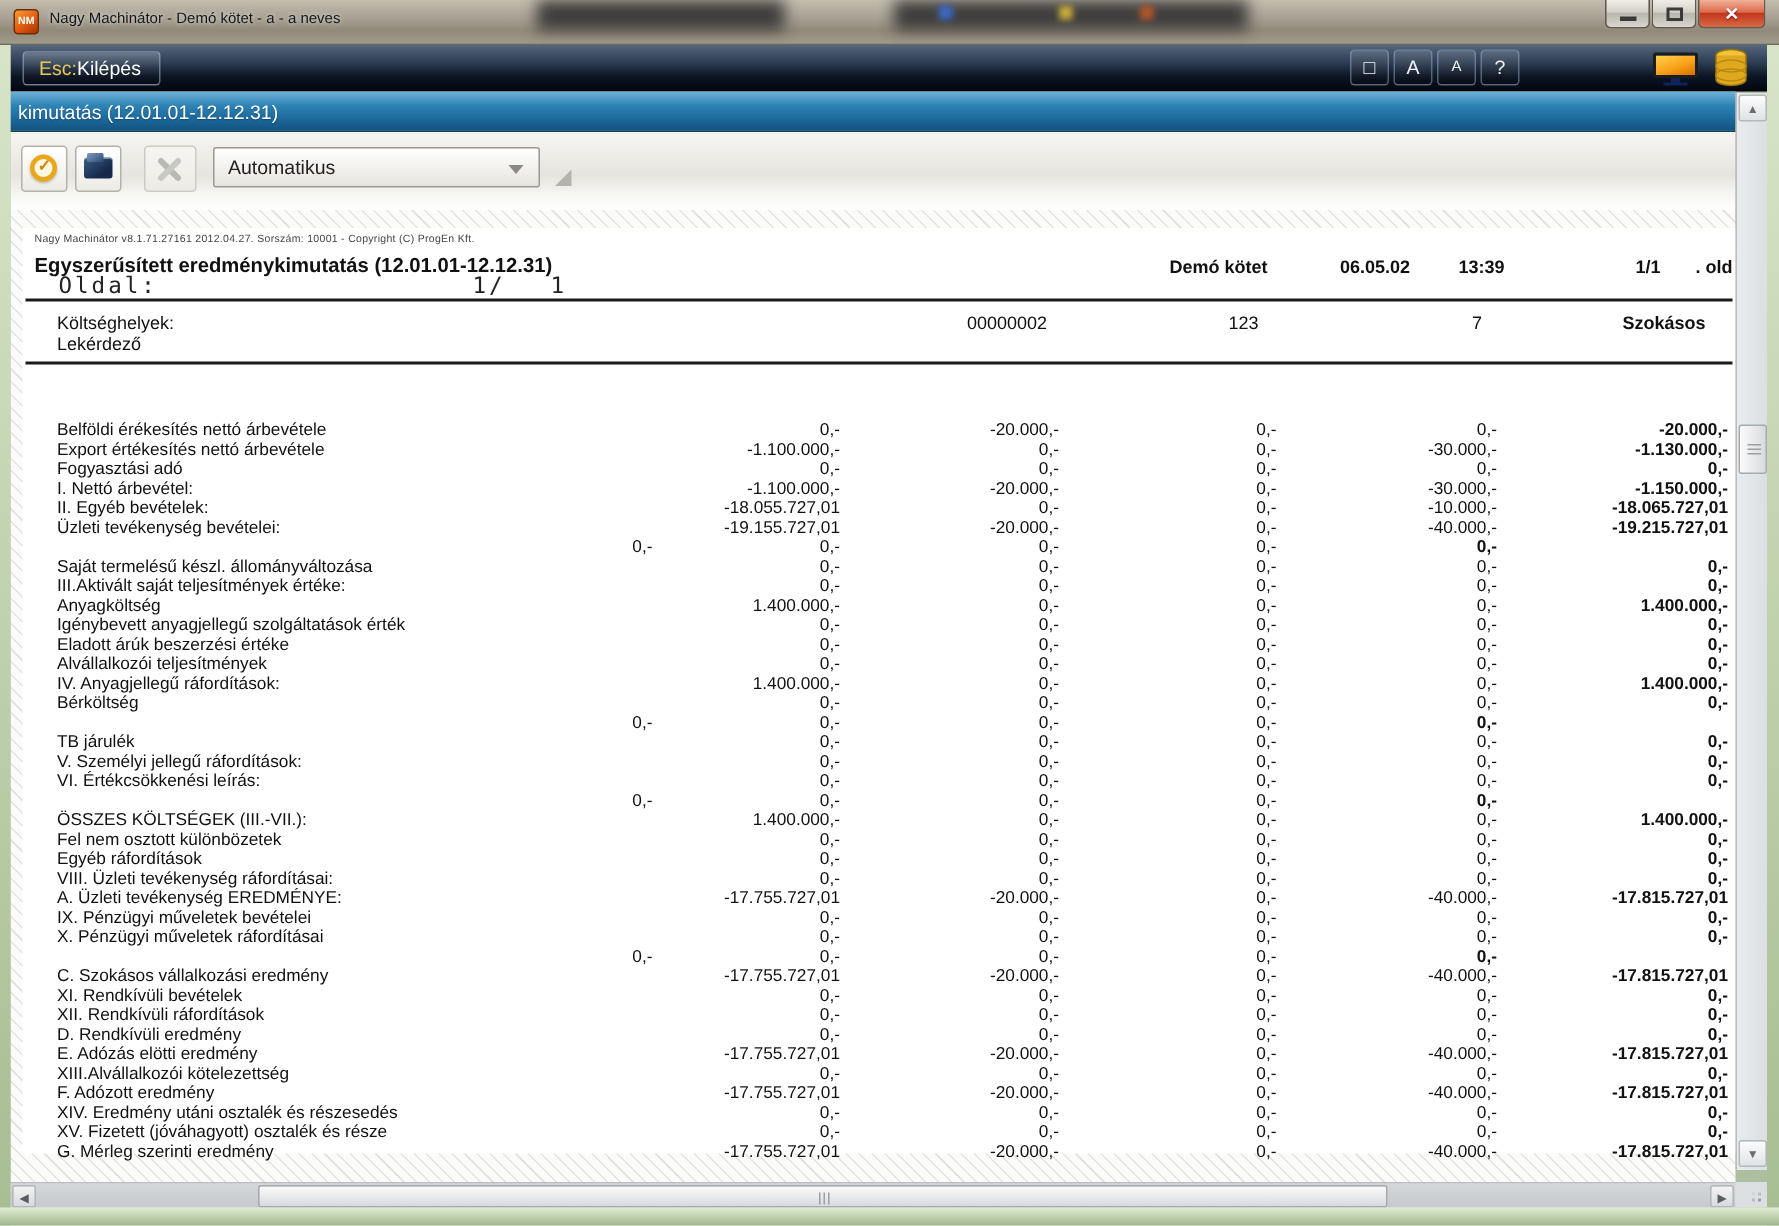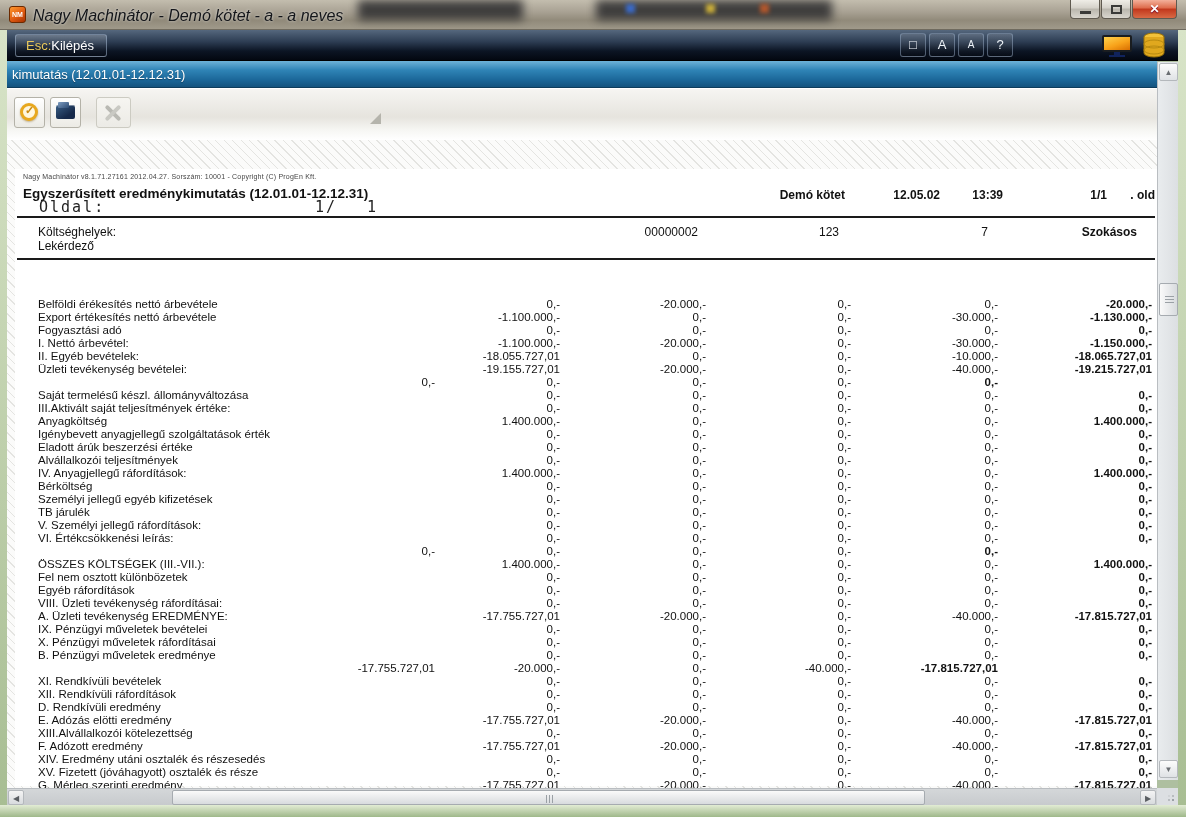--- a/index.html
+++ b/index.html
@@ -8,22 +8,22 @@
 
   
   .titlebar { position:absolute; left:0; top:0; width:1186px; height:30px;
     background:linear-gradient(180deg,#c3bdae 0%,#a9a294 40%,#918a7a 70%,#a09a8b 100%);
     border-bottom:1px solid #6f6a5e; overflow:hidden; }
   .tb-blob { position:absolute; top:0; height:20px; background:#191a1e; filter:blur(5px); opacity:.75; }
   .tb-dot  { position:absolute; top:4px; width:9px; height:9px; filter:blur(2px); opacity:.9; }
   .app-icon { position:absolute; left:9px; top:6px; width:17px; height:17px; border:1px solid #6b2a00;
     border-radius:3px; background:linear-gradient(145deg,#ff9a2e 0%,#e05a10 55%,#a83200 100%);
     color:#fff; font-size:7px; font-weight:bold; text-align:center; line-height:15px; }
-  .title-text { position:absolute; left:33px; top:7px; font-size:16px; color:#14161a;
-    text-shadow:0 0 3px rgba(255,255,255,.7);font-style:italic; }
+  .title-text { position:absolute; left:33px; top:7px; font-size:10px; color:#14161a;
+    text-shadow:0 0 3px rgba(255,255,255,.7); }
   .winbtns { position:absolute; right:9px; top:0; display:flex; }
   .winbtn { width:30px; height:19px; border:1px solid #5f5a50; border-top:none; position:relative;
     background:linear-gradient(180deg,#efede7 0%,#d4d1c9 45%,#b9b6ad 50%,#d9d6ce 100%);
     border-radius:0 0 4px 4px; margin-left:1px; }
   .winbtn.close { width:45px;
     background:linear-gradient(180deg,#f3b09a 0%,#dd6a4a 45%,#c1371c 50%,#d96a45 100%); }
   .glyph-min { position:absolute; left:9px; top:11px; width:11px; height:3px; background:#3a3a38; }
   .glyph-max { position:absolute; left:9px; top:5px; width:11px; height:9px; border:2px solid #3a3a38; background:transparent; }
   .glyph-x { position:absolute; left:0; top:2px; width:100%; text-align:center; color:#fff; font-size:12px; font-weight:bold; text-shadow:0 1px 1px #702; }
 
@@ -70,21 +70,21 @@
     background:linear-gradient(180deg,#ffffff,#f0efeb 60%,#e4e3de); font-size:13px; color:#222; }
   .combo .val { position:absolute; left:9px; top:5px; }
   .combo .arrow { position:absolute; right:10px; top:11px; width:0; height:0;
     border-left:5px solid transparent; border-right:5px solid transparent; border-top:6px solid #8a8a84; }
   .combo-grip { position:absolute; left:363px; top:24px; width:0; height:0;
     border-left:11px solid transparent; border-bottom:11px solid #b5b4ac; }
 
   
   .preview { position:absolute; left:7px; top:140px; width:1150px; height:665px;
     background:repeating-linear-gradient(45deg,#fbfbfa 0 5px,#e4e4e1 5px 6px); }
-  .page { position:absolute; left:8px; top:29px; width:1142px; height:617px; background:#fff; }
+  .page { position:absolute; left:8px; top:12px; width:1142px; height:617px; background:#fff; }
 
   .fineprint { position:absolute; left:8px; top:4px; font-size:7px; color:#444; letter-spacing:.2px; }
   .rep-title { position:absolute; left:8px; top:17px; font-size:13.5px; font-weight:bold; color:#111; }
   .hdr-cell { position:absolute; top:19px; font-size:12px; font-weight:bold; color:#111; text-align:right; }
   .oldal { position:absolute; top:29px; font-family:"DejaVu Sans Mono", monospace; font-size:15px; letter-spacing:2px; color:#222; }
   .hr1 { position:absolute; left:2px; top:47px; width:1138px; height:2px; background:#1a1a1a; }
   .hr2 { position:absolute; left:2px; top:89px; width:1138px; height:2px; background:#1a1a1a; }
   .colhead-label1 { position:absolute; left:23px; top:56px; font-size:12px; color:#111; }
   .colhead-label2 { position:absolute; left:23px; top:70px; font-size:12px; color:#111; }
   .colhead { position:absolute; top:56px; font-size:12px; color:#111; text-align:right; }
@@ -184,29 +184,33 @@
   <div class="tool-btn" style="left:7px;">
     <div class="icon-clock"></div>
   </div>
   <div class="tool-btn" style="left:43px;">
     <div class="icon-print"></div>
   </div>
   <div class="tool-btn disabled" style="left:89px;width:35px;">
     <div class="icon-tools"></div>
     <div class="icon-tools2"></div>
   </div>
+  <div class="combo">
+    <span class="val">Automatikus</span>
+    <span class="arrow"></span>
+  </div>
   <div class="combo-grip"></div>
 </div>
 
 <div class="preview">
   <div class="page">
     <div class="fineprint">Nagy Machinátor v8.1.71.27161 2012.04.27. Sorszám: 10001 - Copyright (C) ProgEn Kft.</div>
     <div class="rep-title">Egyszerűsített eredménykimutatás (12.01.01-12.12.31)</div>
     <div class="hdr-cell" style="left:700px;width:130px;">Demó kötet</div>
-    <div class="hdr-cell" style="left:850px;width:75px;">12.05.02</div>
+    <div class="hdr-cell" style="left:850px;width:75px;">06.05.02</div>
     <div class="hdr-cell" style="left:940px;width:48px;">13:39</div>
     <div class="hdr-cell" style="left:1030px;width:62px;">1/1</div>
     <div class="hdr-cell" style="left:1098px;width:42px;font-weight:bold;">. old</div>
 
     <div class="oldal" style="left:24px;">Oldal:</div>
     <div class="oldal" style="left:300px;">1/</div>
     <div class="oldal" style="left:352px;">1</div>
 
     <div class="hr1"></div>
     <div class="colhead-label1">Költséghelyek:</div>
@@ -331,21 +335,20 @@
         </div>
         <div class="trow">
           <div class="c lab">Bérköltség</div>
           <div class="c v">0,-</div>
           <div class="c v">0,-</div>
           <div class="c v">0,-</div>
           <div class="c v">0,-</div>
           <div class="c v tot">0,-</div>
         </div>
         <div class="trow">
-          <div class="c lab">Személyi jellegű egyéb kifizetések</div>
           <div class="c v">0,-</div>
           <div class="c v">0,-</div>
           <div class="c v">0,-</div>
           <div class="c v">0,-</div>
           <div class="c v tot">0,-</div>
         </div>
         <div class="trow">
           <div class="c lab">TB járulék</div>
           <div class="c v">0,-</div>
           <div class="c v">0,-</div>
@@ -426,28 +429,28 @@
         </div>
         <div class="trow">
           <div class="c lab">X.   Pénzügyi műveletek ráfordításai</div>
           <div class="c v">0,-</div>
           <div class="c v">0,-</div>
           <div class="c v">0,-</div>
           <div class="c v">0,-</div>
           <div class="c v tot">0,-</div>
         </div>
         <div class="trow">
-          <div class="c lab">B. Pénzügyi műveletek eredménye</div>
-          <div class="c v">0,-</div>
-          <div class="c v">0,-</div>
-          <div class="c v">0,-</div>
-          <div class="c v">0,-</div>
-          <div class="c v tot">0,-</div>
-        </div>
-        <div class="trow">
+          <div class="c v">0,-</div>
+          <div class="c v">0,-</div>
+          <div class="c v">0,-</div>
+          <div class="c v">0,-</div>
+          <div class="c v tot">0,-</div>
+        </div>
+        <div class="trow">
+          <div class="c lab">C. Szokásos vállalkozási eredmény</div>
           <div class="c v">-17.755.727,01</div>
           <div class="c v">-20.000,-</div>
           <div class="c v">0,-</div>
           <div class="c v">-40.000,-</div>
           <div class="c v tot">-17.815.727,01</div>
         </div>
         <div class="trow">
           <div class="c lab">XI.  Rendkívüli bevételek</div>
           <div class="c v">0,-</div>
           <div class="c v">0,-</div>

